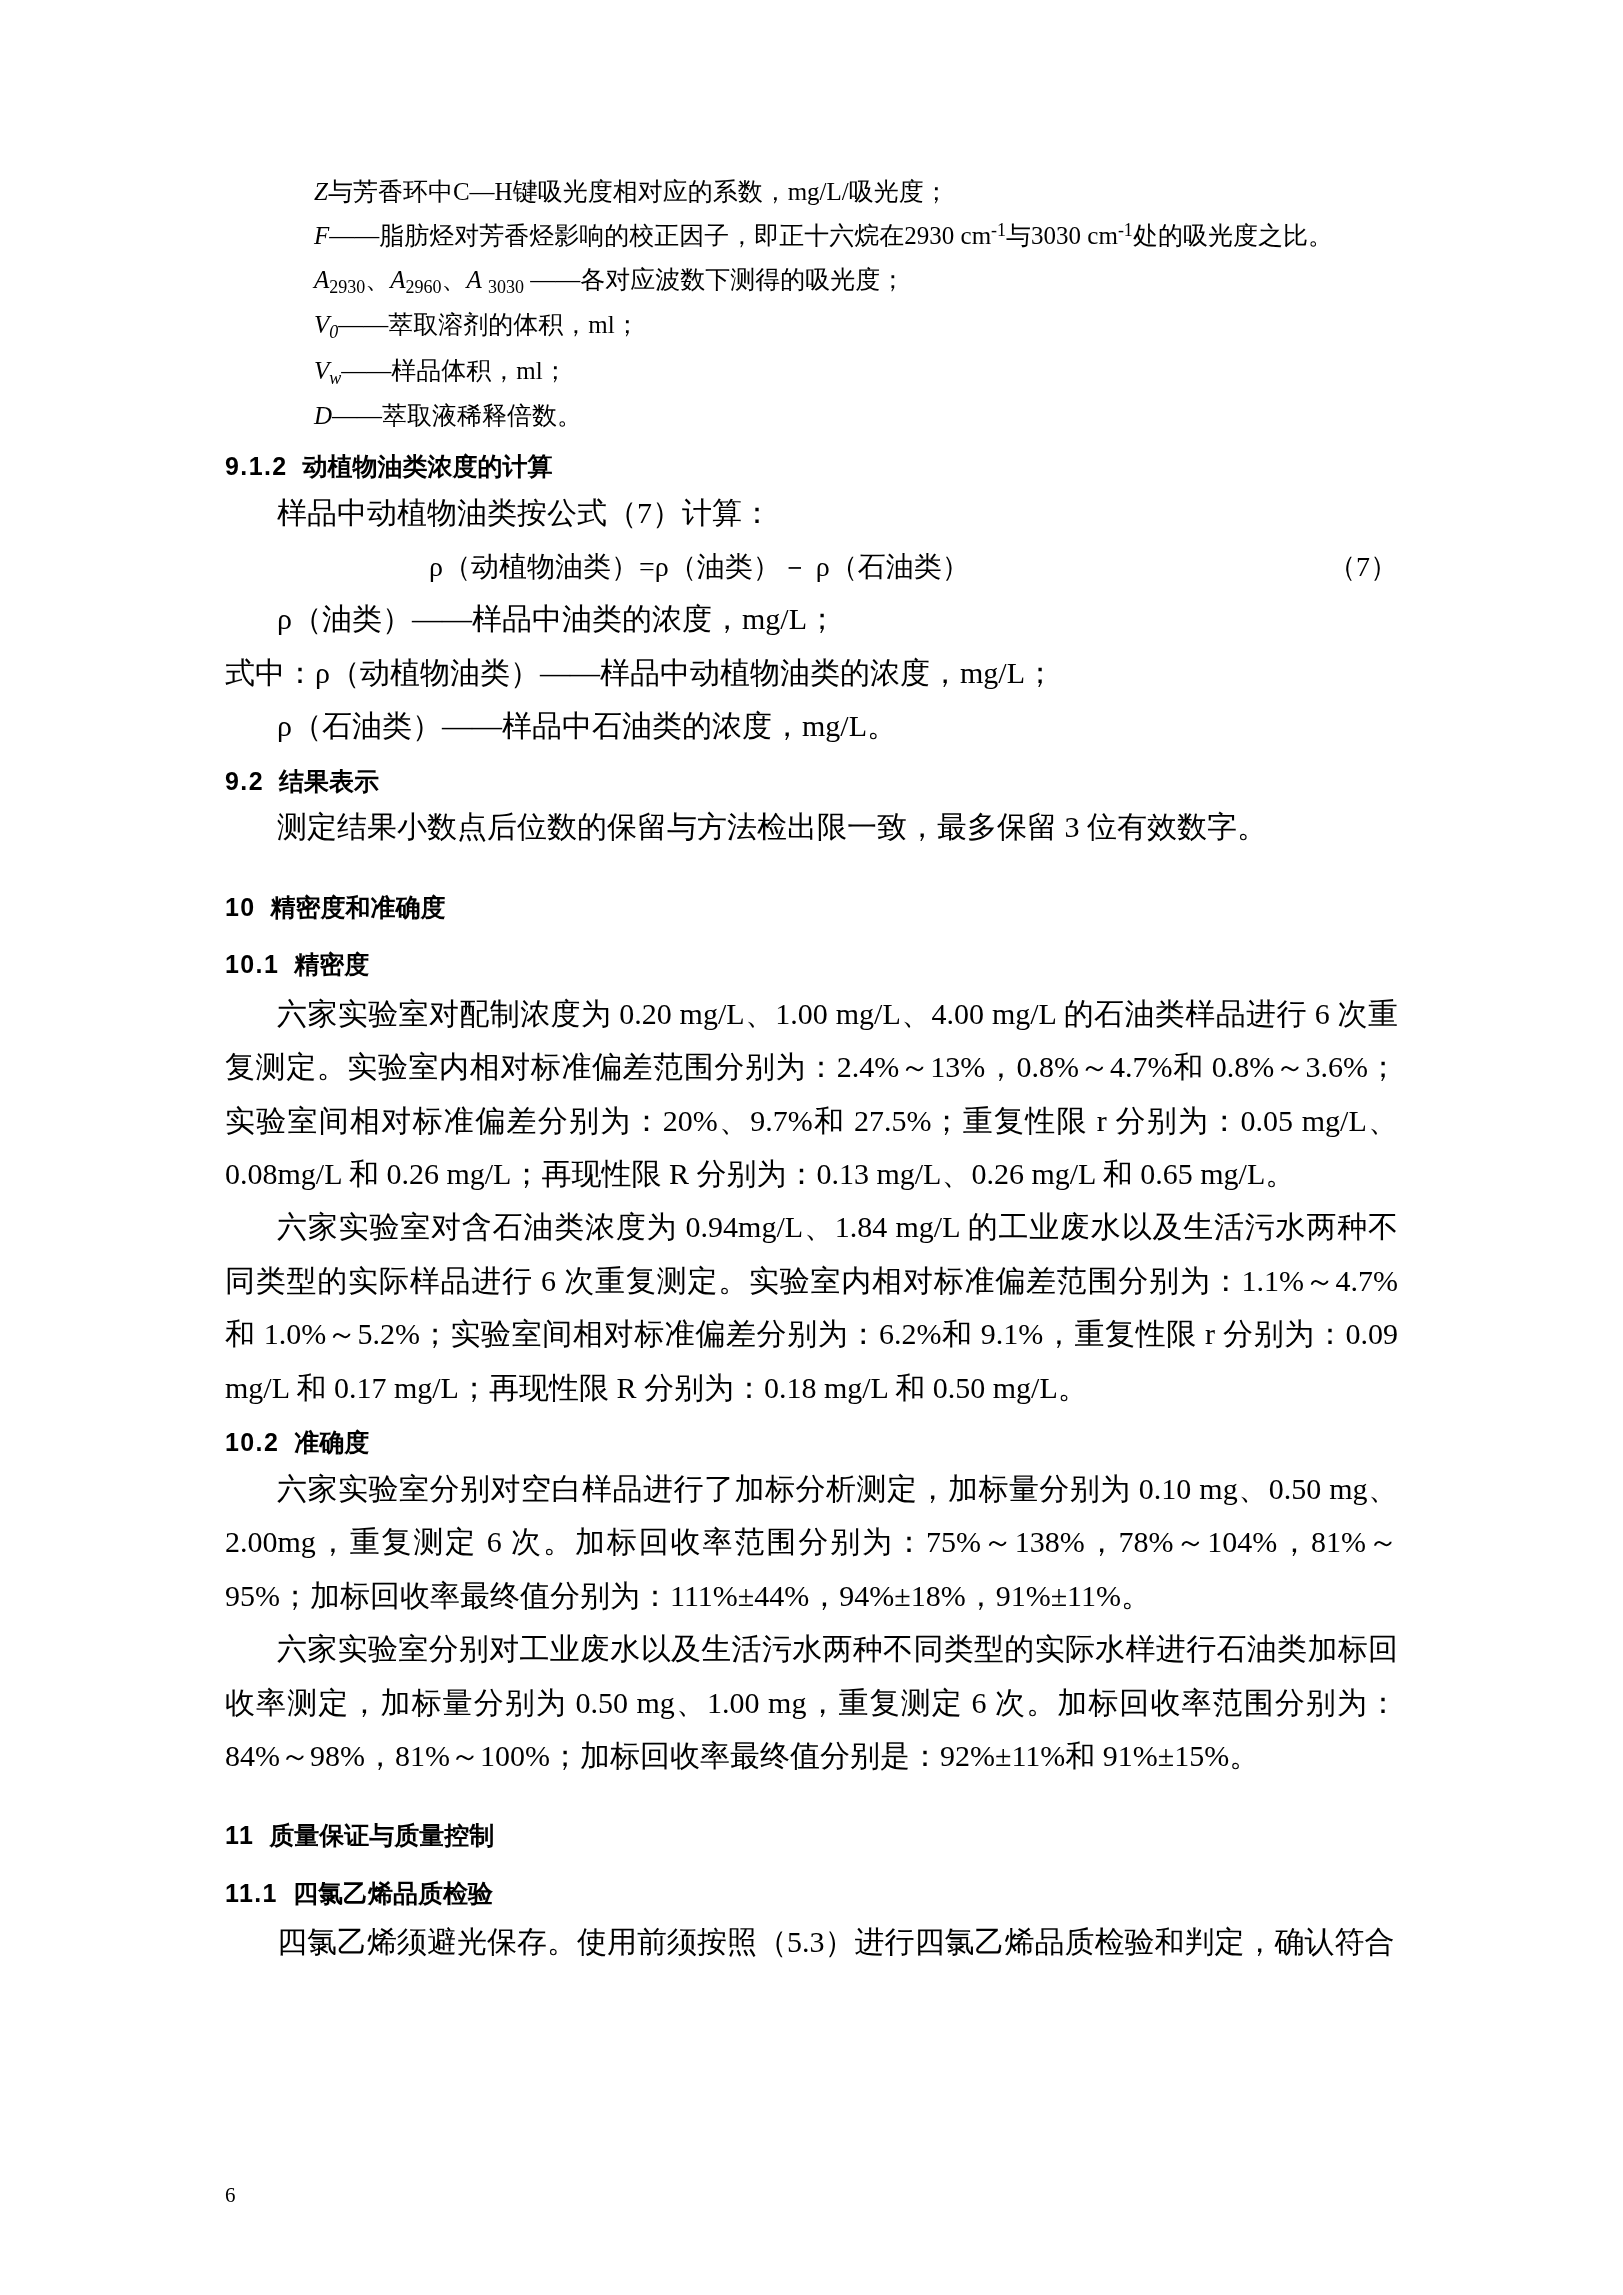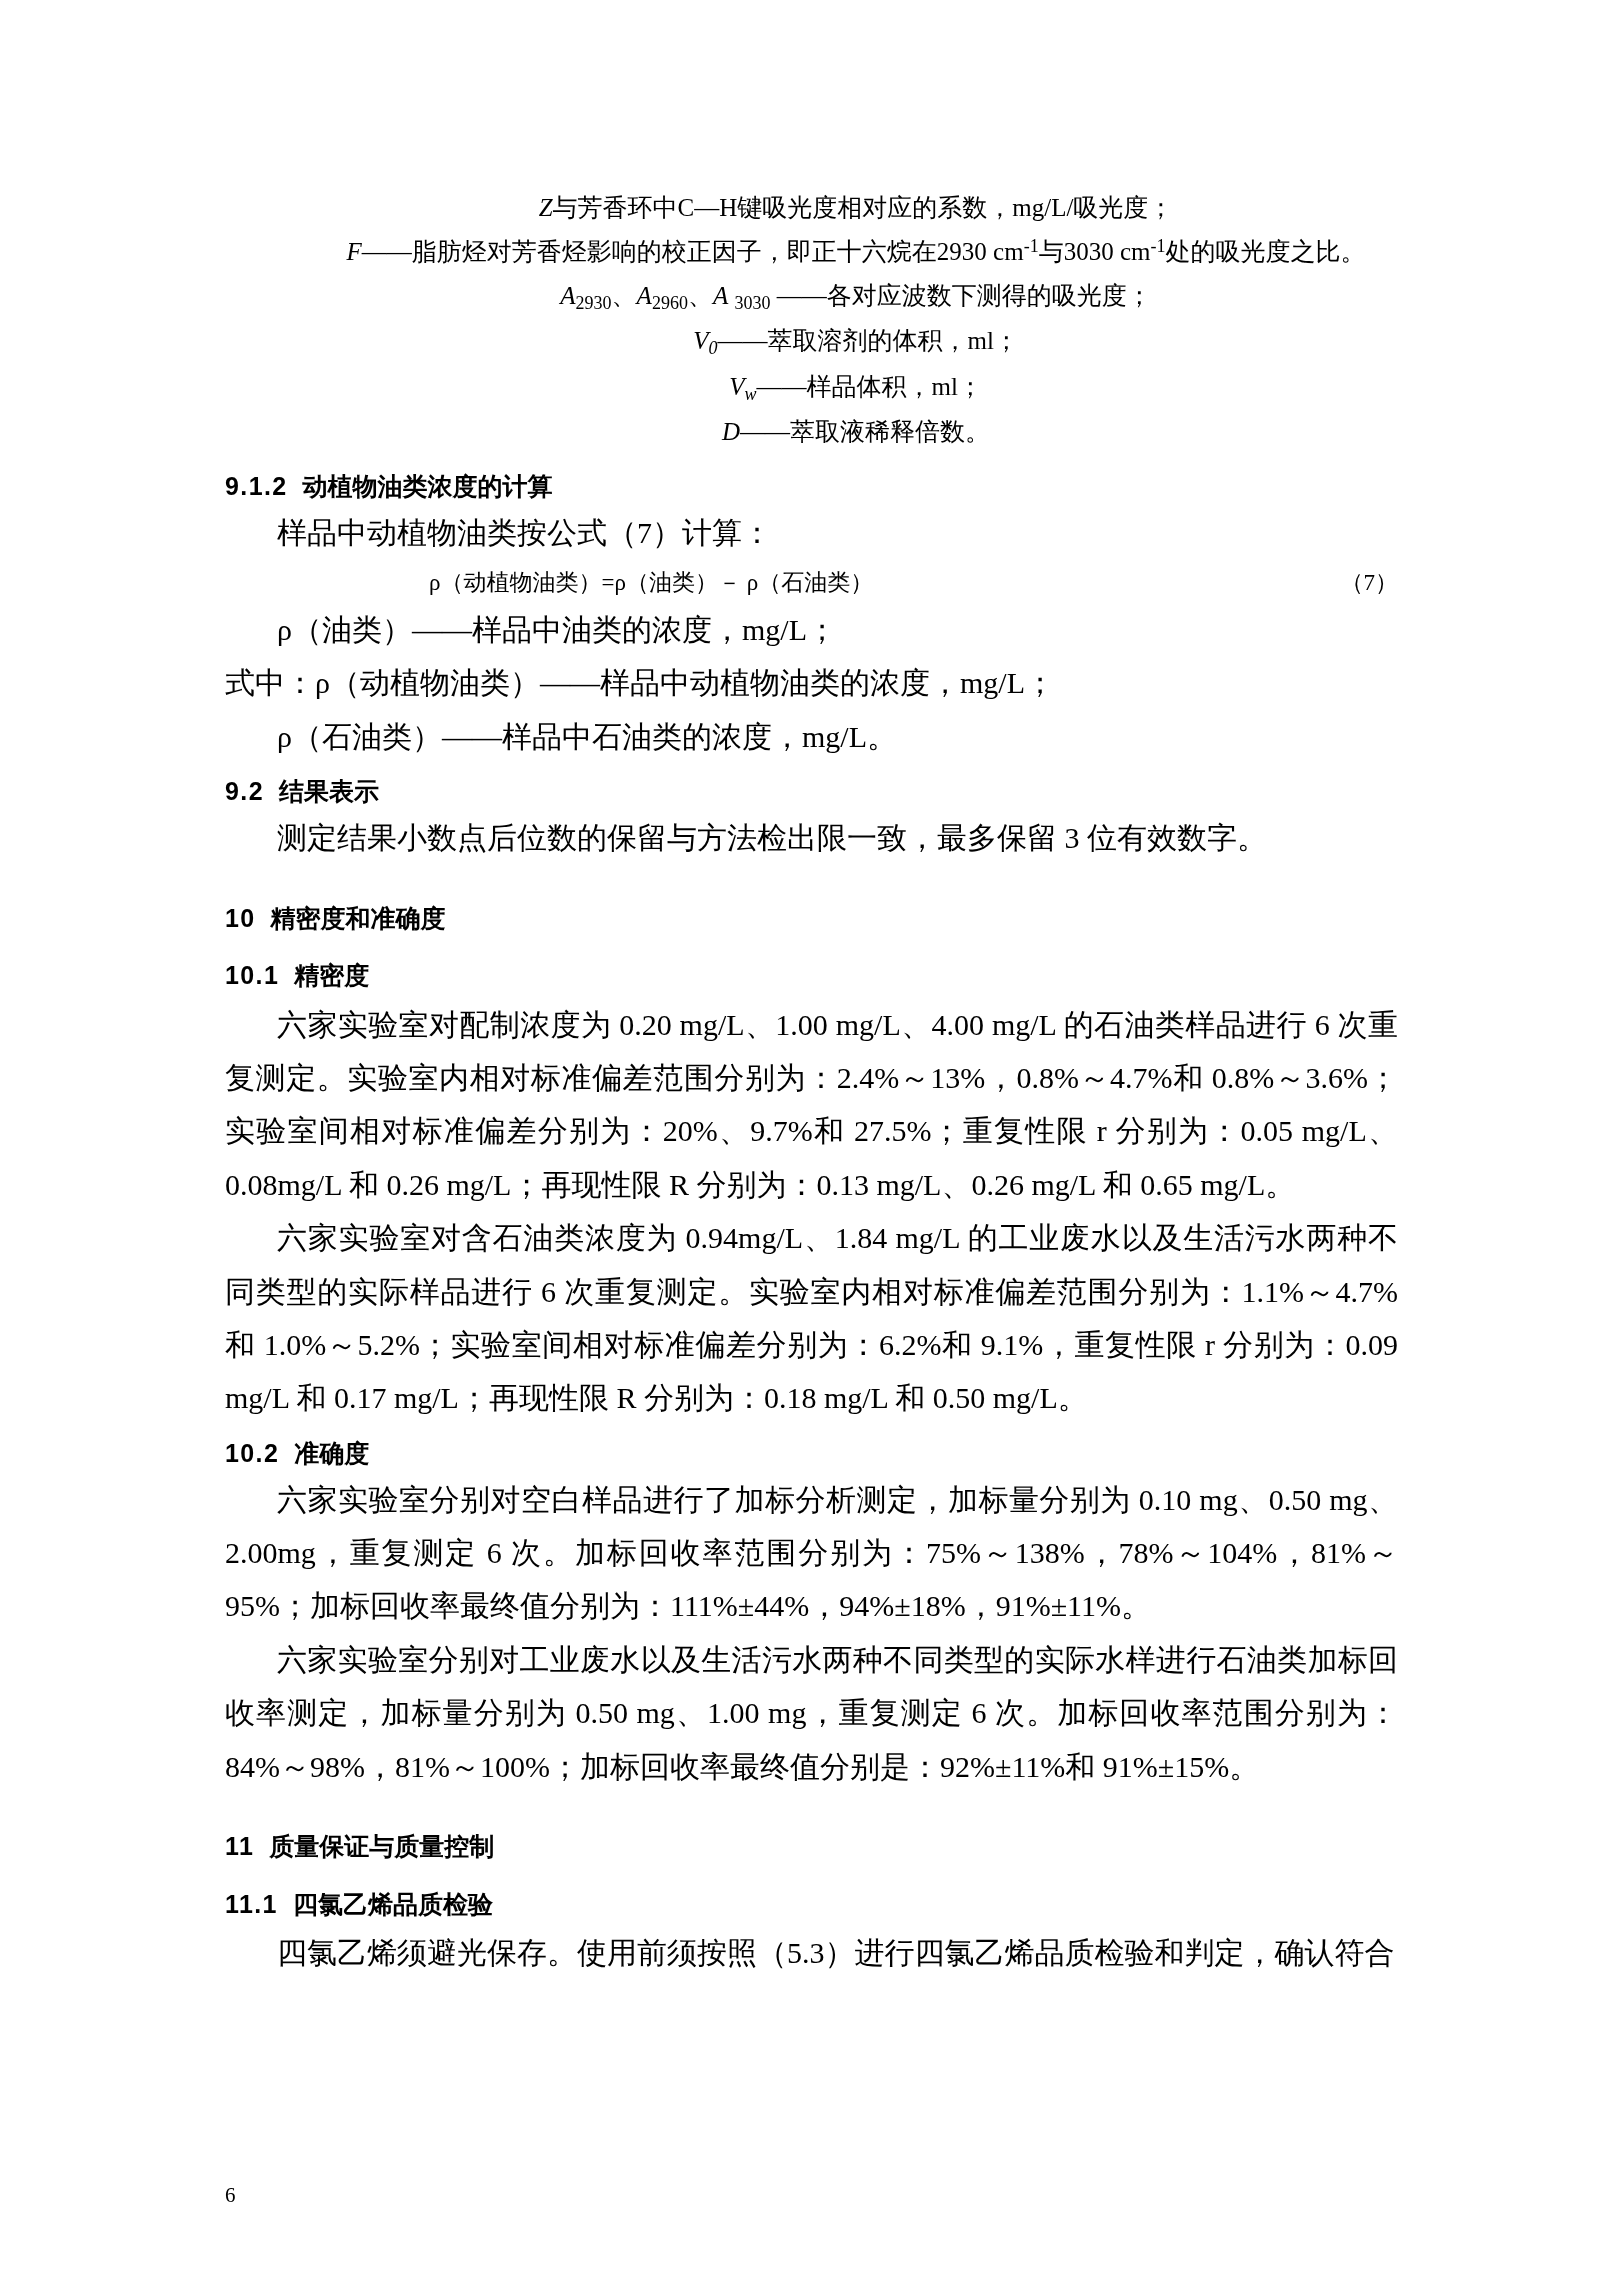--- a/index.html
+++ b/index.html
@@ -15,22 +15,21 @@
     position: relative;
   }
   .page {
     position: relative;
     width: 1623px;
     height: 2295px;
     box-sizing: border-box;
     padding: 170px 225px 0 225px;
   }
   .defs {
-    margin: 16px;
-    text-align: center;
+    margin: 0;
   }
   .def-line {
     padding-left: 89px;
     font-size: 25px;
     line-height: 1.75;
   }
   .def-line.wrap {
     padding-left: 0;
     text-indent: 89px;
   }
@@ -62,21 +61,21 @@
   .h-major {
     margin-top: 37px;
     margin-bottom: 24.5px;
   }
   .h-sub {
     margin-top: 22px;
     margin-bottom: 5.5px;
   }
   .formula-row {
     position: relative;
-    font-size: 23px;
+    font-size: 28px;
     line-height: 1.8;
     margin-top: 2.7px;
   }
   .formula-center {
     display: inline-block;
     margin-left: 204px;
   }
   .formula-num {
     position: absolute;
     right: 0;

